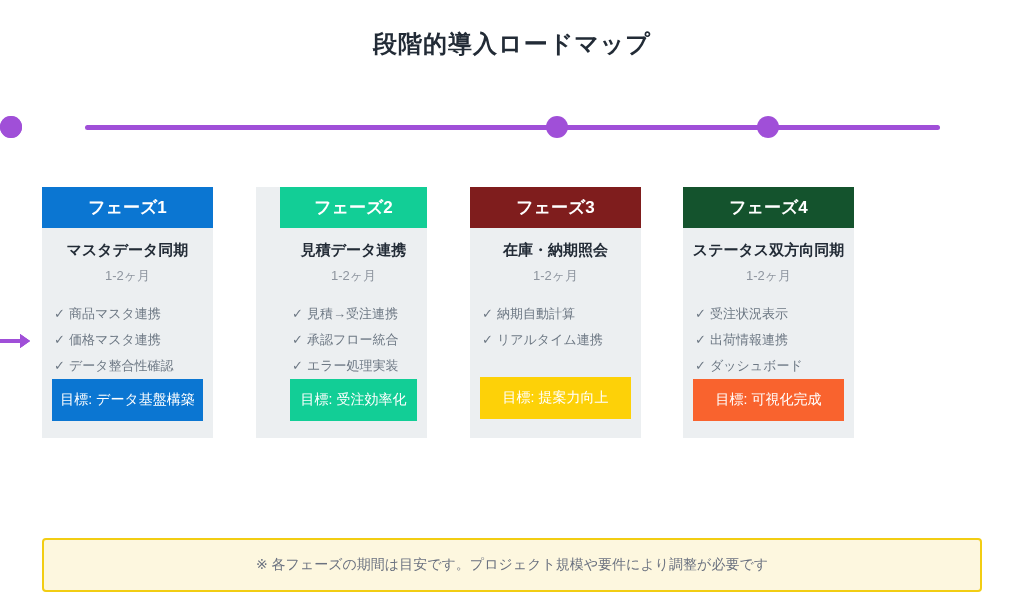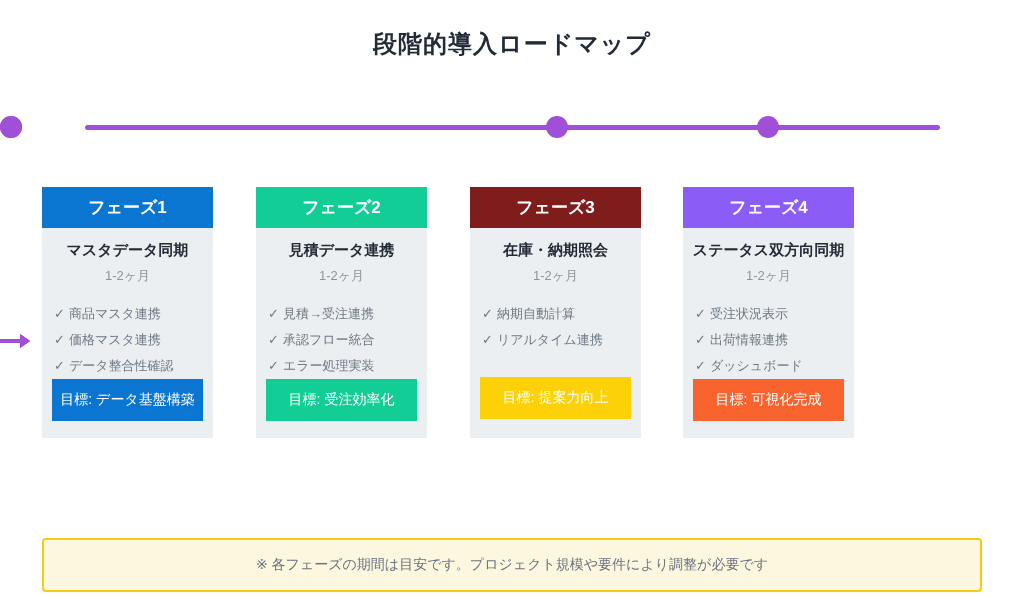--- a/index.html
+++ b/index.html
@@ -36,21 +36,21 @@
   .timeline-dot:nth-of-type(3){left:546px;}
   .timeline-dot:nth-of-type(4){left:757px;}
 
   
   .phase-card{
     position:absolute;top:187px;width:171px;height:251px;
     background:var(--card-bg);
     display:flex;flex-direction:column;
   }
   .phase-card:nth-of-type(1){left:42px;}
-  .phase-card:nth-of-type(2){left:256px;}
+  .phase-card:nth-of-type(2){left:256px;padding-left:24px;}
   .phase-card:nth-of-type(3){left:470px;}
   .phase-card:nth-of-type(4){left:683px;}
 
   .phase-header{
     height:41px;display:flex;align-items:center;justify-content:center;
     color:#ffffff;font-size:17px;font-weight:bold;flex:0 0 auto;
   }
   .phase-title{
     margin-top:13px;text-align:center;font-size:15px;font-weight:bold;color:#222b36;
   }
@@ -129,21 +129,21 @@
     <div class="phase-title">在庫・納期照会</div>
     <div class="phase-duration">1-2ヶ月</div>
     <ul class="phase-items">
           <li><span class="chk">✓</span><span>納期自動計算</span></li>
           <li><span class="chk">✓</span><span>リアルタイム連携</span></li>
         </ul>
     <div class="phase-goal" style="background: rgb(253, 209, 8);">目標: 提案力向上</div>
   </div>
 
   <div class="phase-card">
-    <div class="phase-header" style="background: #8b5cf6;">フェーズ4</div>
+    <div class="phase-header" style="background: #14532d;">フェーズ4</div>
     <div class="phase-title">ステータス双方向同期</div>
     <div class="phase-duration">1-2ヶ月</div>
     <ul class="phase-items">
           <li><span class="chk">✓</span><span>受注状況表示</span></li>
           <li><span class="chk">✓</span><span>出荷情報連携</span></li>
           <li><span class="chk">✓</span><span>ダッシュボード</span></li>
         </ul>
     <div class="phase-goal" style="background: rgb(249, 99, 46);">目標: 可視化完成</div>
   </div>
 </div>

